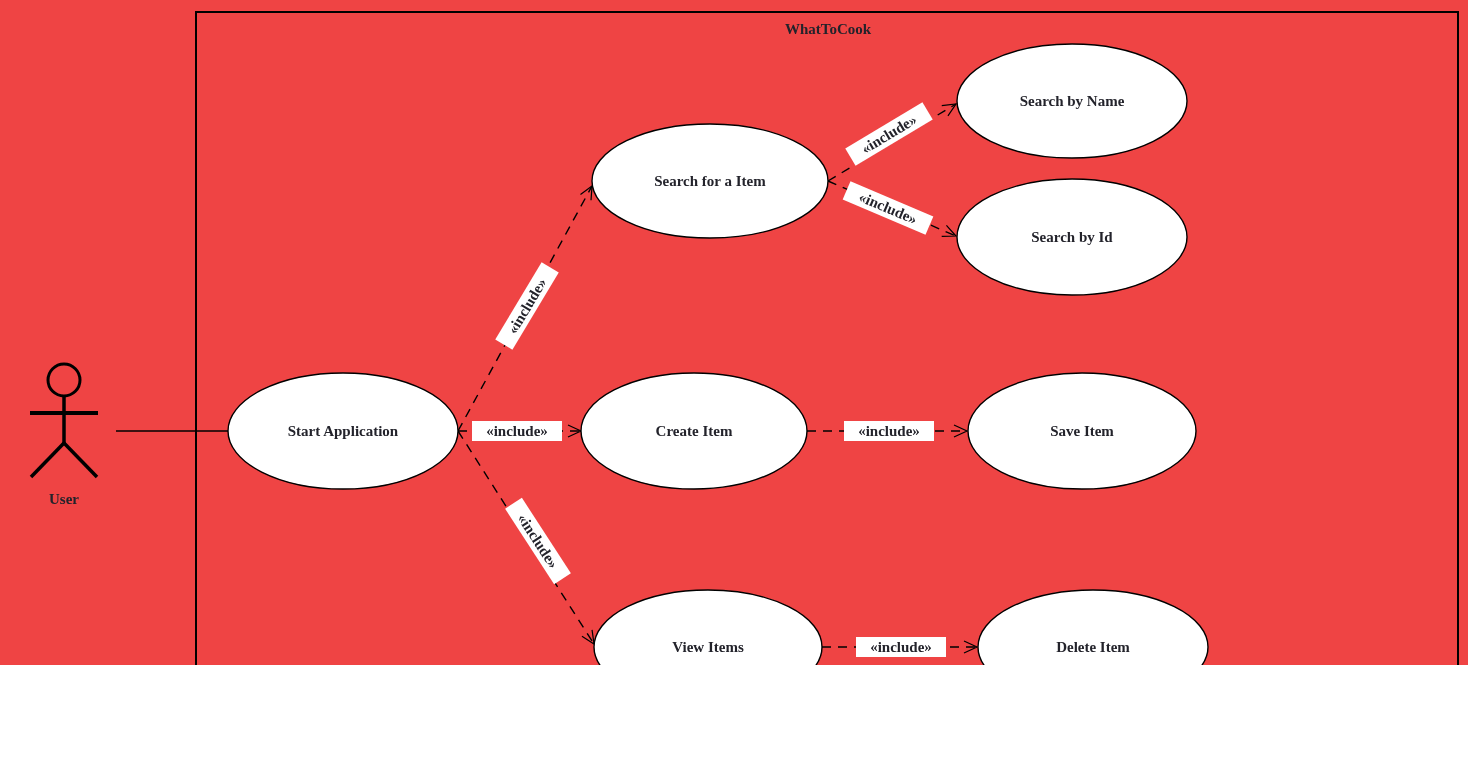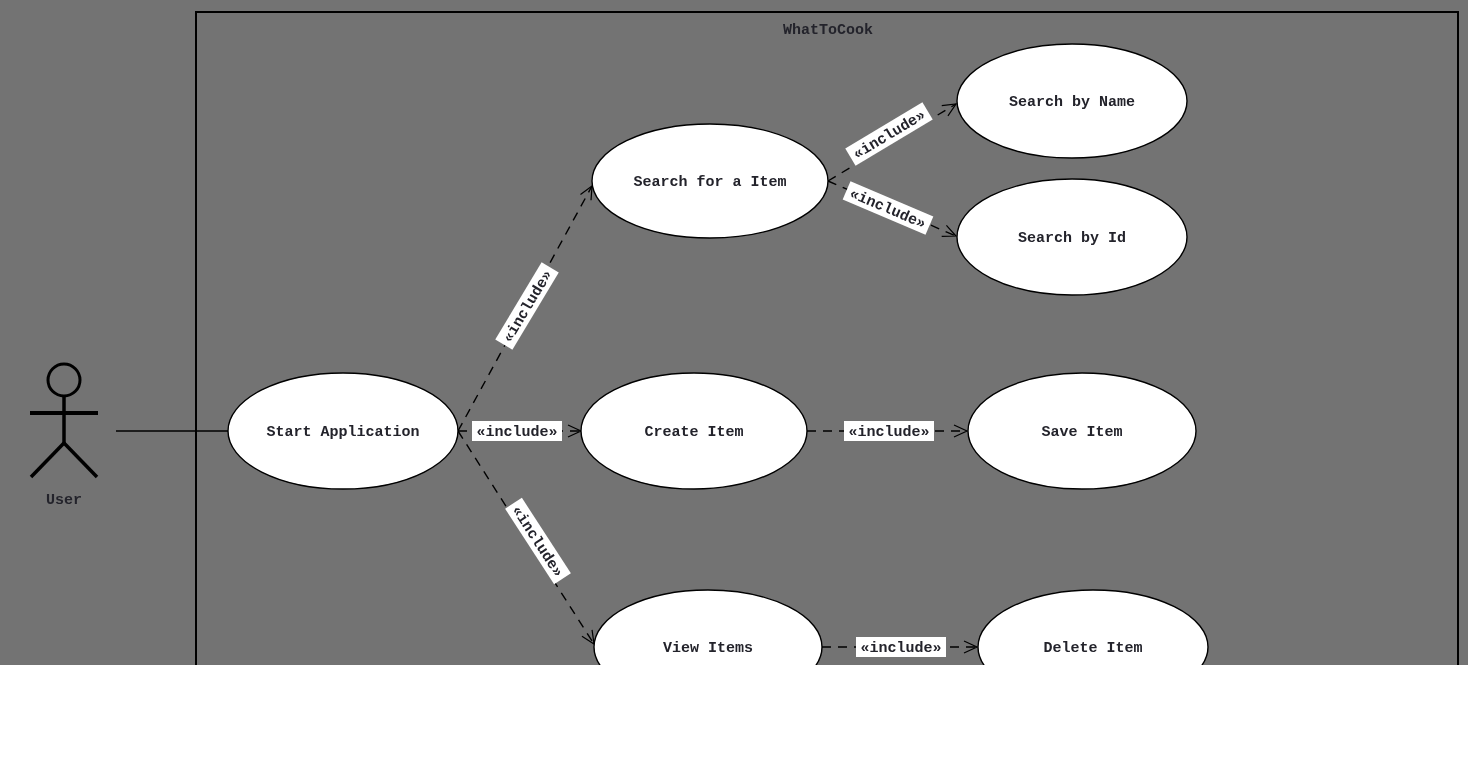--- a/index.html
+++ b/index.html
@@ -1,17 +1,17 @@
 <!DOCTYPE html>
 <html><head>
 <meta charset="utf-8">
 <style>
   html,body{margin:0;padding:0;background:#ffffff;}
-  .stage{position:relative;width:1468px;height:665px;background:#737373;overflow:hidden;
-         font-family:Liberation Mono, monospace;}
+  .stage{position:relative;width:1468px;height:665px;background:#ef4444;overflow:hidden;
+         font-family:Liberation Serif, serif;}
   svg{position:absolute;left:0;top:0;}
   .uc-label{font-size:15px;font-weight:bold;fill:#23232B;}
   .edge-label{font-size:15px;font-weight:bold;fill:#23232B;}
   .title-label{font-size:15px;font-weight:bold;fill:#23232B;}
   .actor-label{font-size:15px;font-weight:bold;fill:#23232B;}
   .shape{fill:#ffffff;stroke:#000000;stroke-width:1.4;}
   .boundary{fill:none;stroke:#000000;stroke-width:2;}
   .edge{fill:none;stroke:#000000;stroke-width:1.4;stroke-dasharray:9 7;}
   .assoc{fill:none;stroke:#000000;stroke-width:1.4;}
   .labelbg{fill:#ffffff;}

